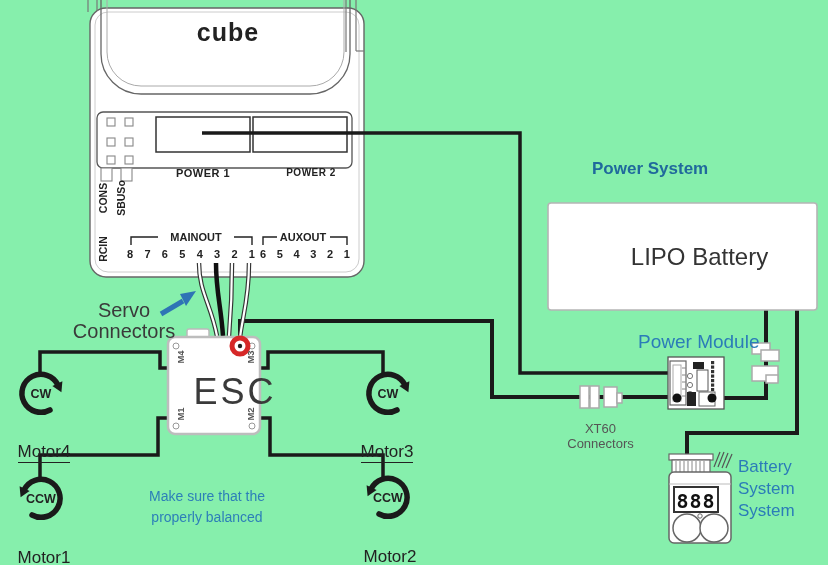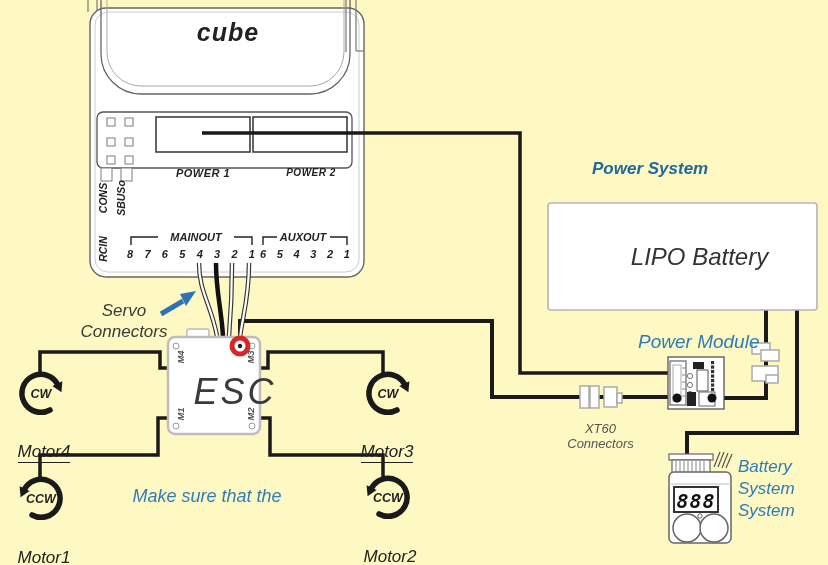--- a/index.html
+++ b/index.html
@@ -1,27 +1,27 @@
 <!DOCTYPE html>
 <html><head>
 <meta charset="utf-8">
 <style>
   html,body{margin:0;padding:0;background:#fff;}
-  .canvas{position:relative;width:828px;height:565px;background:#fef9c3;overflow:hidden;
-          font-family:"Liberation Sans",sans-serif;font-style:italic;}
+  .canvas{position:relative;width:828px;height:565px;background:#86efac;overflow:hidden;
+          font-family:"Liberation Sans",sans-serif;}
   svg{position:absolute;left:0;top:0;}
   .lbl{position:absolute;white-space:nowrap;color:#222;}
   .ctr{text-align:center;}
   .b{font-weight:bold;}
   .rot{transform:translate(-50%,-50%) rotate(-90deg);}
   .cc {transform:translate(-50%,-50%);}
   .pins{position:absolute;display:flex;justify-content:space-between;
         font-size:11px;font-weight:bold;color:#222;}
   .blue{color:#2b7cb8;}
-  .note{color:#2d7fb8;font-size:18px;line-height:21px;text-align:center;}
+  .note{color:#2d7fb8;font-size:14px;line-height:21px;text-align:center;}
   .mname{font-size:17px;color:#222;margin-top:22px;}
   .mname span{border-bottom:1.6px solid #222;padding-bottom:1px;}
   .seg{font-family:"DejaVu Sans Mono",monospace;font-weight:bold;letter-spacing:1px;
        font-size:20px;color:#111;}
 </style>
 </head>
 <body>
 
 <div class="canvas">
 
@@ -232,21 +232,21 @@
 </div>
 <div class="pins" style="left:260px;top:248px;width:90px;">
   <span>6</span>
   <span>5</span>
   <span>4</span>
   <span>3</span>
   <span>2</span>
   <span>1</span>
 </div>
 
-<div class="lbl ctr" style="left:72px;top:300px;width:104px;font-size:17px;color:#3a3a3a;line-height:21px;">
+<div class="lbl ctr" style="left:72px;top:300px;width:104px;font-size:20px;color:#3a3a3a;line-height:21px;">
   <span style="display:block;">Servo</span>
   <span style="display:block;">Connectors</span>
 </div>
 
 <div class="lbl ctr" style="left:185px;top:371px;width:100px;font-size:36px;color:#3a3a3a;letter-spacing:3px;">ESC</div>
 <div class="lbl b rot" style="left:180px;top:357px;font-size:9.5px;color:#555;">M4</div>
 <div class="lbl b rot" style="left:250px;top:357px;font-size:9.5px;color:#555;">M3</div>
 <div class="lbl b rot" style="left:180px;top:414px;font-size:9.5px;color:#555;">M1</div>
 <div class="lbl b rot" style="left:250px;top:414px;font-size:9.5px;color:#555;">M2</div>
 
@@ -259,20 +259,21 @@
   <span>Motor4</span></div>
 <div class="lbl ctr mname" style="left:347px;top:420px;width:80px;">
   <span>Motor3</span></div>
 <div class="lbl ctr mname" style="left:4px;top:526px;width:80px;">
   <span>Motor1</span></div>
 <div class="lbl ctr mname" style="left:350px;top:525px;width:80px;">
   <span>Motor2</span></div>
 
 <div class="lbl note" style="left:93px;top:486px;width:228px;">
   <span style="display:block;">Make sure that the</span>
+  <span style="display:block;">properly balanced</span>
 </div>
 
 <div class="lbl b" style="left:592px;top:159px;font-size:17px;color:#20699c;">Power System</div>
 
 <div class="lbl ctr" style="left:548px;top:243px;width:303px;font-size:24px;color:#333;">LIPO Battery</div>
 
 <div class="lbl ctr blue" style="left:638px;top:331px;width:108px;font-size:19px;">Power Module</div>
 
 <div class="lbl ctr" style="left:558px;top:421px;width:85px;font-size:13px;color:#555;line-height:15px;">
   <span style="display:block;">XT60</span>

